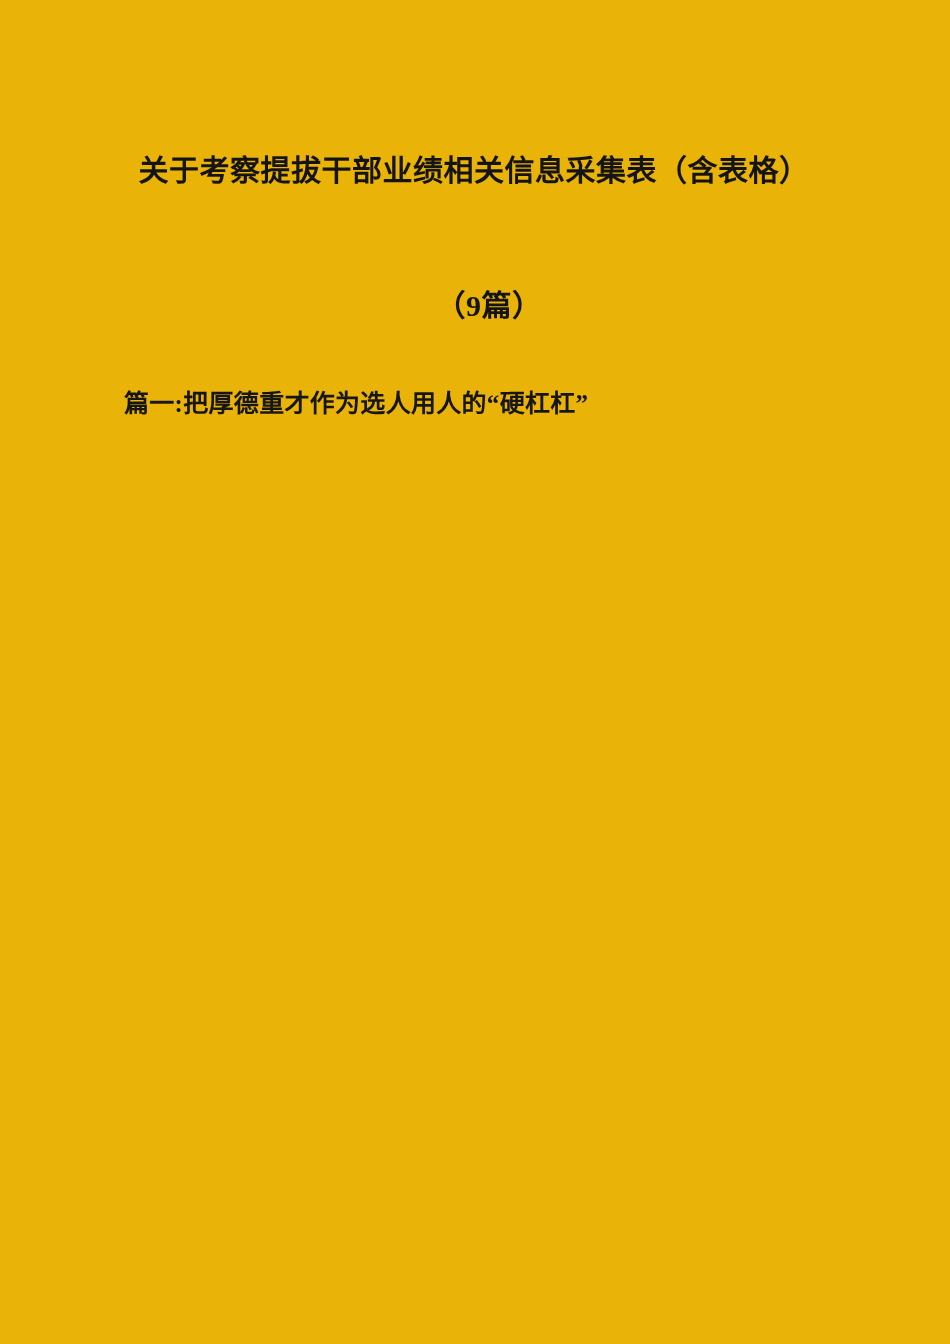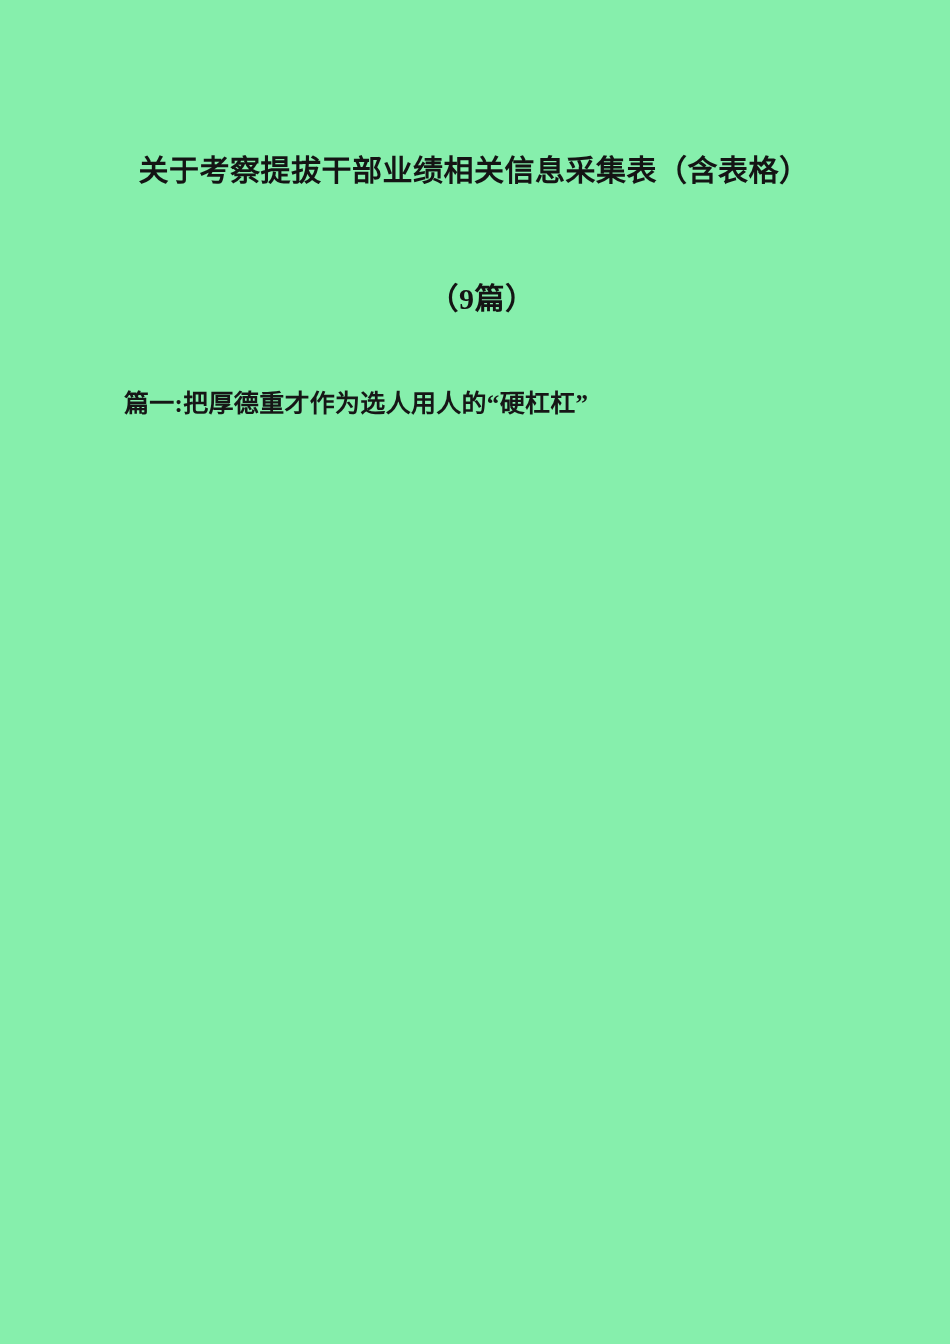--- a/index.html
+++ b/index.html
@@ -14,21 +14,21 @@
     height: 1344px;
     overflow: hidden;
     font-family: "DejaVu Sans", sans-serif;
     -webkit-font-smoothing: antialiased;
   }
 
   .page {
     position: relative;
     width: 950px;
     height: 1344px;
-    background: #86efac;
+    background: #eab308;
     box-sizing: border-box;
     padding-left: 34px;
   }
 
   
   .content {
     position: absolute;
     left: 124px;
     top: 0;
     width: 700px;   
@@ -47,21 +47,21 @@
     font-size: 30px;
     font-weight: bold;
     letter-spacing: 0.5px;
     color: #141414;
     line-height: 1.25;
     white-space: nowrap;
   }
 
   
   .doc-subtitle {
-    margin: 8px;
+    margin: 15px;
     padding: 0;
     position: absolute;
     left: 0;
     top: 272px;
     width: 700px;
     text-align: center;
     font-family: "Liberation Serif", "DejaVu Serif", serif;
     font-size: 30px;
     font-weight: bold;
     letter-spacing: 0.5px;

